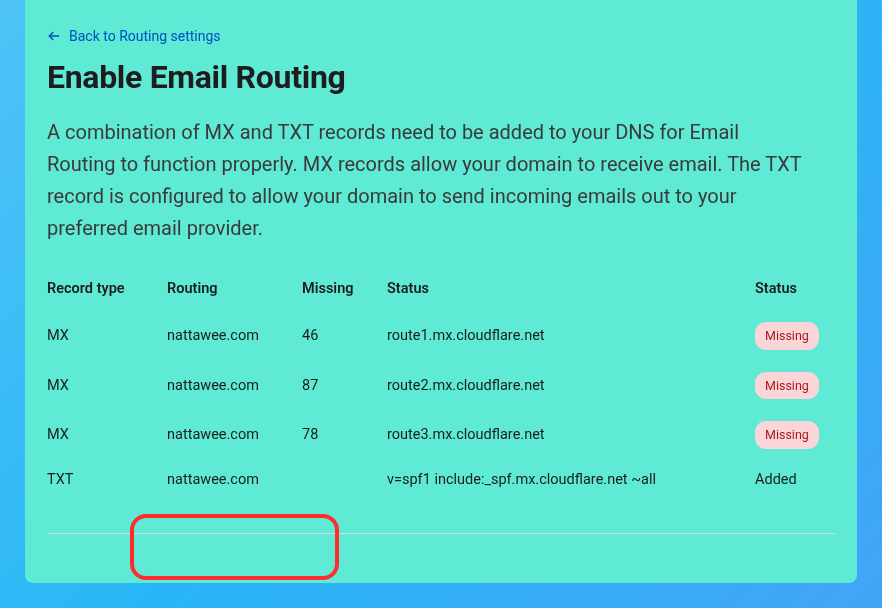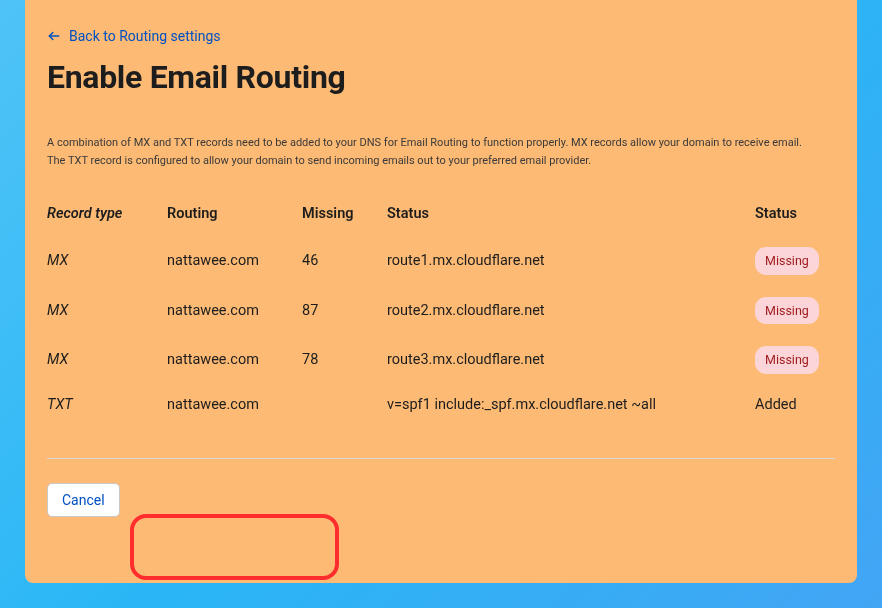--- a/index.html
+++ b/index.html
@@ -10,72 +10,72 @@
       height: 608px;
       overflow: hidden;
       position: relative;
     }
     .card {
       position: absolute;
       top: 0;
       left: 25px;
       right: 25px;
       bottom: 25px;
-      background: #fdba74;
+      background: #5eead4;
       border-radius: 0 0 8px 8px;
       padding: 28px 22px 32px 22px;
       display: flex;
       flex-direction: column;
     }
     .back-link {
       display: inline-flex;
       align-items: center;
       gap: 8px;
       color: #0051c3;
       font-size: 14px;
       text-decoration: none;
       margin-bottom: 14px;
       width: fit-content;
     }
     .back-link svg { width: 14px; height: 14px; stroke: #0051c3; }
     h1 {
       font-size: 32px;
       font-weight: 700;
       color: #1d1d1d;
-      margin-bottom: 38px;
+      margin-bottom: 20px;
       letter-spacing: -0.3px;
     }
     h2 {
       font-size: 18px;
       font-weight: 600;
       color: #1d1d1d;
       margin-bottom: 10px;
     }
     .description {
-      font-size: 11px;
+      font-size: 20px;
       line-height: 1.6;
       color: #3a3a3a;
       margin-bottom: 28px;
       max-width: 760px;
     }
     table { width: 100%; border-collapse: collapse; }
     th {
       text-align: left;
       font-weight: 600;
       font-size: 14.5px;
       color: #1d1d1d;
       padding: 8px 8px 14px 0;
     }
     td {
       font-size: 14.5px;
       color: #1d1d1d;
       padding: 11px 8px 11px 0;
       vertical-align: middle;
     }
-    .col-type   { width: 120px; font-style: italic; }
+    .col-type   { width: 120px; }
     .col-host   { width: 135px; }
     .col-prio   { width: 85px; }
     .col-value  { width: auto; }
     .col-status { width: 80px; text-align: left; }
     td.col-status { text-align: left; }
     .badge-missing {
       display: inline-block;
       background: #fbd5d7;
       color: #9f1b1f;
       font-size: 12.5px;
@@ -174,18 +174,17 @@
           <td class="col-prio"></td>
           <td class="col-value">v=spf1 include:_spf.mx.cloudflare.net ~all</td>
           <td class="col-status">Added</td>
         </tr>
       </tbody>
   </table>
 
   <hr class="footer-sep">
 
   <div class="actions">
-    <button class="btn btn-cancel">Cancel</button>
   </div>
 
 </div>
 
 <div id="highlight" class="highlight-ring" style="left: 129.625px; top: 514.062px; width: 209.141px; height: 66px;"></div>
 
 </body></html>

